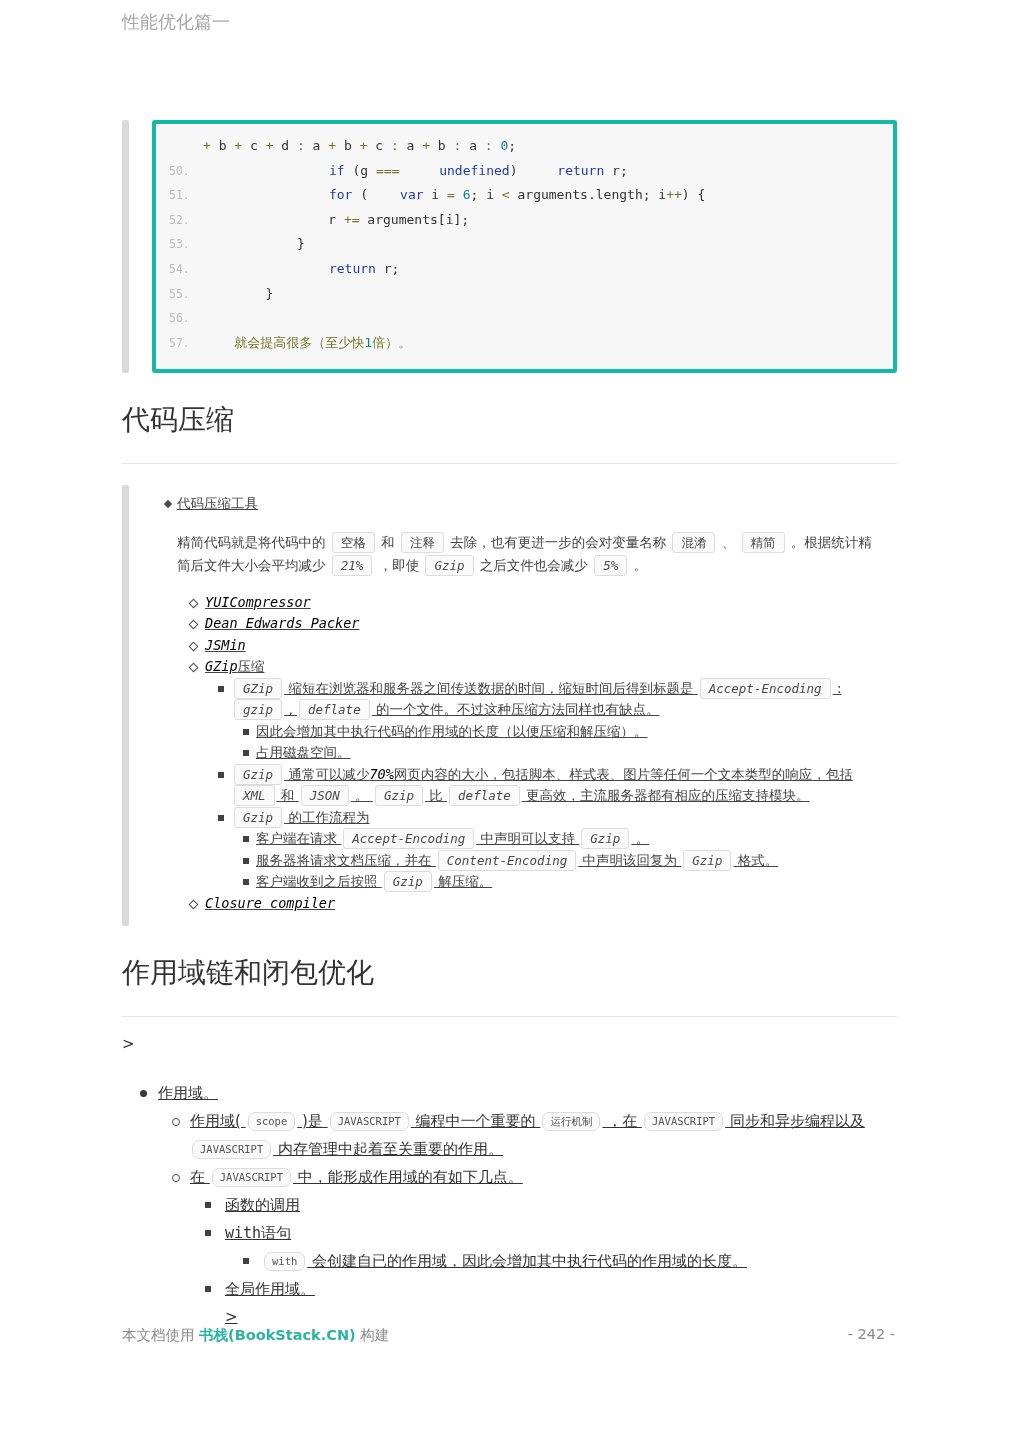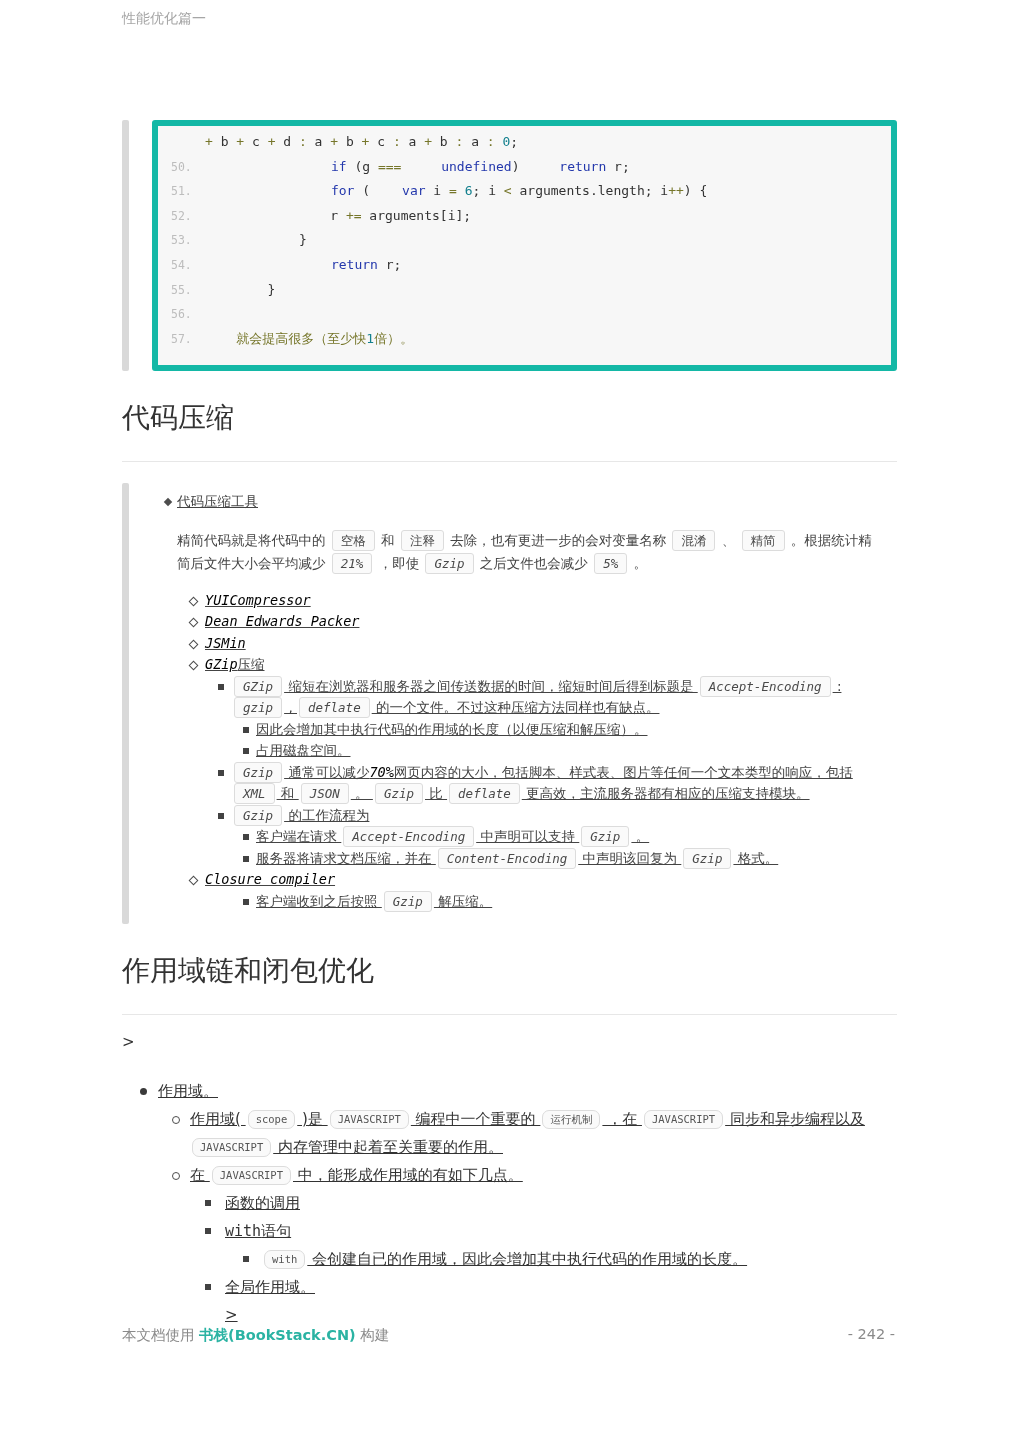--- a/index.html
+++ b/index.html
@@ -1,28 +1,28 @@
 <!DOCTYPE html>
 <html style="--kw: #2438ac; --num: #13808e; --op: #76762a; --teal: #2bb3a3; --chip-bg: #fafafa; --chip-bd: #dcdcdc; --bar: #d9d9d9;"><head>
 <meta charset="utf-8">
 <style>
   html,body{margin:0;padding:0;background:#fff;}
   body{font-family:"DejaVu Sans","Liberation Sans",sans-serif;color:#333;}
   .page{position:relative;width:1019px;height:1440px;background:#ffffff;overflow:hidden;margin:0 auto;}
-  .page-header{position:absolute;left:122px;top:10px;font-size:14px;color:#a6a6a6;}
+  .page-header{position:absolute;left:122px;top:10px;font-size:18px;color:#a6a6a6;}
   .content{position:absolute;left:122px;top:0;width:775px;}
 
   
   .bq{position:relative;}
   .bq-bar{position:absolute;left:0;top:0;bottom:0;width:7px;background:var(--bar,#d9d9d9);border-radius:2px;}
 
   
   .bq-code{margin-top:120px;}
-  .code-block{margin-left:30px;background:#f7f7f7;border:6px solid #14b8a6;border-radius:3px;
-    padding:4px 14px 14px 13px;font-family:"DejaVu Sans Mono","Liberation Mono",monospace;font-size:13px;}
+  .code-block{margin-left:30px;background:#f7f7f7;border:4px solid #14b8a6;border-radius:3px;
+    padding:10px 14px 14px 13px;font-family:"DejaVu Sans Mono","Liberation Mono",monospace;font-size:13px;}
   .code-line{display:flex;line-height:24.6px;white-space:pre;}
   .lnum{width:34px;flex-shrink:0;color:#bdbdbd;font-size:11.5px;line-height:24.6px;}
   .lcode{white-space:pre;color:#333;}
   .tok-p{color:#333;}
   .tok-k{color:var(--kw,#2438ac);margin-left:32px;}
   .tok-n{color:var(--num,#13808e);}
   .tok-o{color:var(--op,#76762a);}
   .tok-s{color:var(--op,#76762a);}
 
   h1{margin:30px 0 0;font-size:28px;line-height:34px;font-weight:400;color:#333;}
@@ -143,27 +143,27 @@
             <div class="li-body"><span class="chip-it">Gzip</span><span class="txt"> 的工作流程为</span></div>
           </div>
           <div class="li q-lvl4">
             <span class="marker mk-square"></span>
             <div class="li-body"><span class="txt">客户端在请求 </span><span class="chip-it">Accept-Encoding</span><span class="txt"> 中声明可以支持 </span><span class="chip-it">Gzip</span><span class="txt"> 。</span></div>
           </div>
           <div class="li q-lvl4">
             <span class="marker mk-square"></span>
             <div class="li-body"><span class="txt">服务器将请求文档压缩，并在 </span><span class="chip-it">Content-Encoding</span><span class="txt"> 中声明该回复为 </span><span class="chip-it">Gzip</span><span class="txt"> 格式。</span></div>
           </div>
+          <div class="li q-lvl4">
+            <span class="marker mk-square"></span>
+            <div class="li-body"><span class="txt">客户端收到之后按照 </span><span class="chip-it">Gzip</span><span class="txt"> 解压缩。</span></div>
+          </div>
           <div class="li q-lvl2">
             <span class="marker mk-diamond-o"></span>
             <div class="li-body"><span class="mono-it">Closure compiler</span></div>
-          </div>
-          <div class="li q-lvl4">
-            <span class="marker mk-square"></span>
-            <div class="li-body"><span class="txt">客户端收到之后按照 </span><span class="chip-it">Gzip</span><span class="txt"> 解压缩。</span></div>
           </div>
         </div>
     </div>
 
     <h1>作用域链和闭包优化</h1>
     <hr>
 
     <p class="gt-para">&gt;</p>
 
     <div class="m-list">

